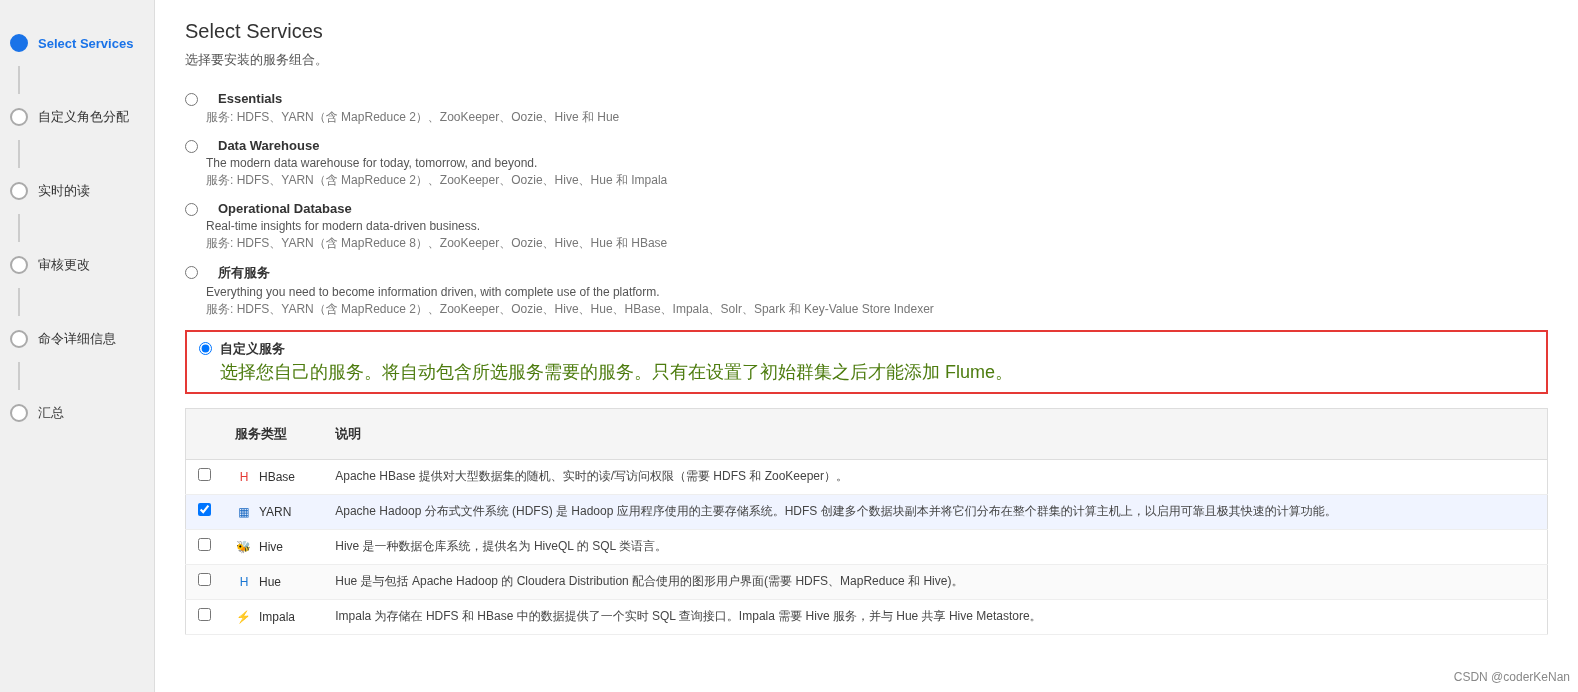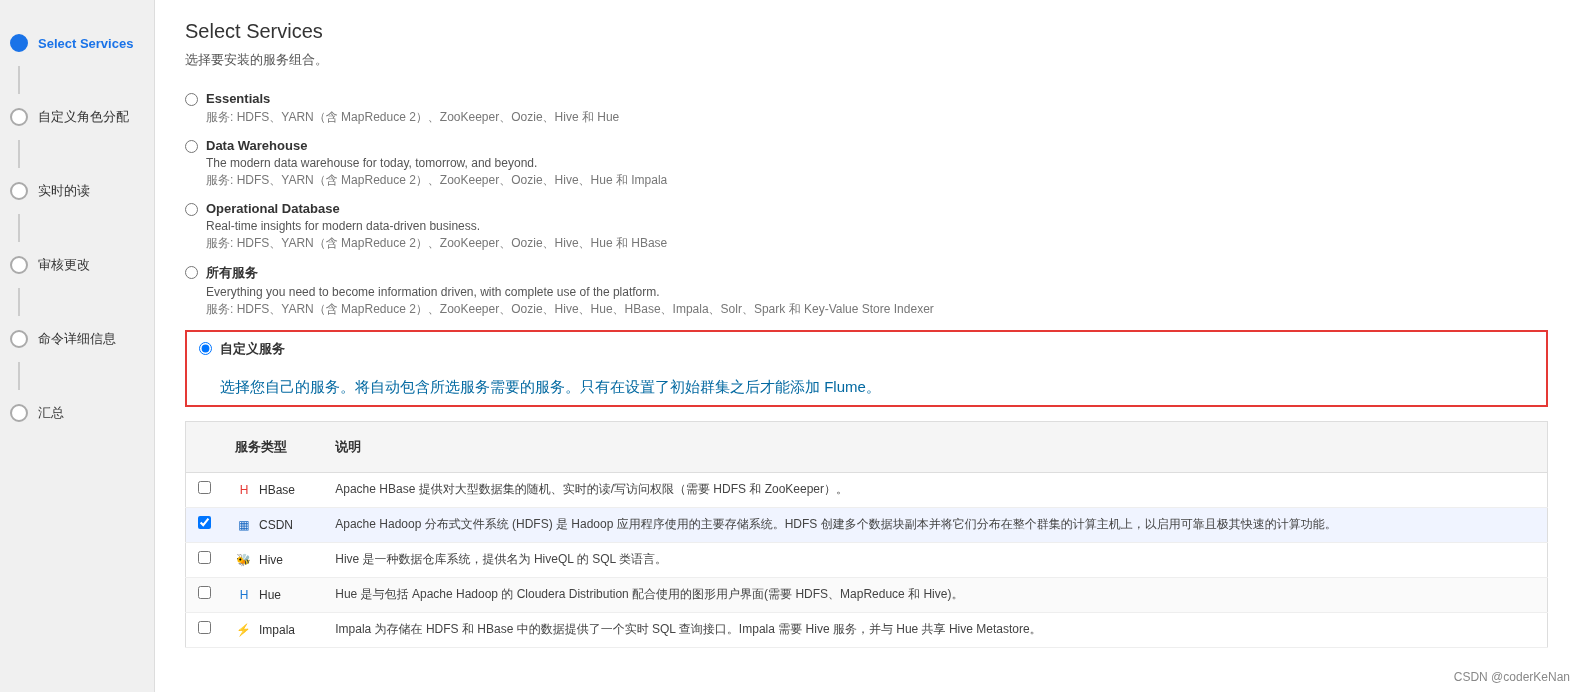--- a/index.html
+++ b/index.html
@@ -99,20 +99,21 @@
       margin-right: 8px;
       margin-top: 2px;
       flex-shrink: 0;
     }
 
     .option-title {
       font-weight: bold;
       font-size: 13px;
       color: #333;
       margin-bottom: 3px;
+      margin-left: 12px;
     }
 
     .option-desc {
       font-size: 12px;
       color: #555;
       margin-bottom: 2px;
     }
 
     .option-services {
       font-size: 12px;
@@ -124,26 +125,26 @@
       border: 2px solid #e53935;
       padding: 8px 12px;
       margin-bottom: 14px;
       background: white;
     }
 
     .custom-service-title {
       font-weight: bold;
       font-size: 13px;
       color: #333;
-      margin-bottom: 20px;
+      margin-bottom: 2px;
     }
 
     .custom-service-desc {
-      font-size: 15px;
-      color: #0369a1;
+      font-size: 18px;
+      color: #4d7c0f;
     }
 
     
     .services-table {
       border: 1px solid #ddd;
       width: 100%;
       border-collapse: collapse;
     }
 
     .services-table th {
@@ -268,21 +269,21 @@
       </div>
     </label>
   </div>
 
   <div class="option-group">
     <label>
       <input type="radio" name="service-option" style="">
       <div>
         <div class="option-title">Operational Database</div>
         <div class="option-desc">Real-time insights for modern data-driven business.</div>
-        <div class="option-services">服务: HDFS、YARN（含 MapReduce 2）、ZooKeeper、Oozie、Hive、Hue 和 HBase</div>
+        <div class="option-services">服务: HDFS、YARN（含 MapReduce 8）、ZooKeeper、Oozie、Hive、Hue 和 HBase</div>
       </div>
     </label>
   </div>
 
   <div class="option-group">
     <label>
       <input type="radio" name="service-option" style="">
       <div>
         <div class="option-title">所有服务</div>
         <div class="option-desc">Everything you need to become information driven, with complete use of the platform.</div>
@@ -318,21 +319,21 @@
               <span>HBase</span>
             </div>
           </td>
           <td>Apache HBase 提供对大型数据集的随机、实时的读/写访问权限（需要 HDFS 和 ZooKeeper）。</td>
         </tr>
         <tr class="checked-row">
           <td class="checkbox-cell"><input type="checkbox" checked="" style=""></td>
           <td>
             <div class="service-name">
               <span class="service-icon" style="color:#1565c0">▦</span>
-              <span>CSDN</span>
+              <span>YARN</span>
             </div>
           </td>
           <td>Apache Hadoop 分布式文件系统 (HDFS) 是 Hadoop 应用程序使用的主要存储系统。HDFS 创建多个数据块副本并将它们分布在整个群集的计算主机上，以启用可靠且极其快速的计算功能。</td>
         </tr>
         <tr>
           <td class="checkbox-cell"><input type="checkbox" style=""></td>
           <td>
             <div class="service-name">
               <span class="service-icon" style="color:#f9a825">🐝</span>
               <span>Hive</span>

